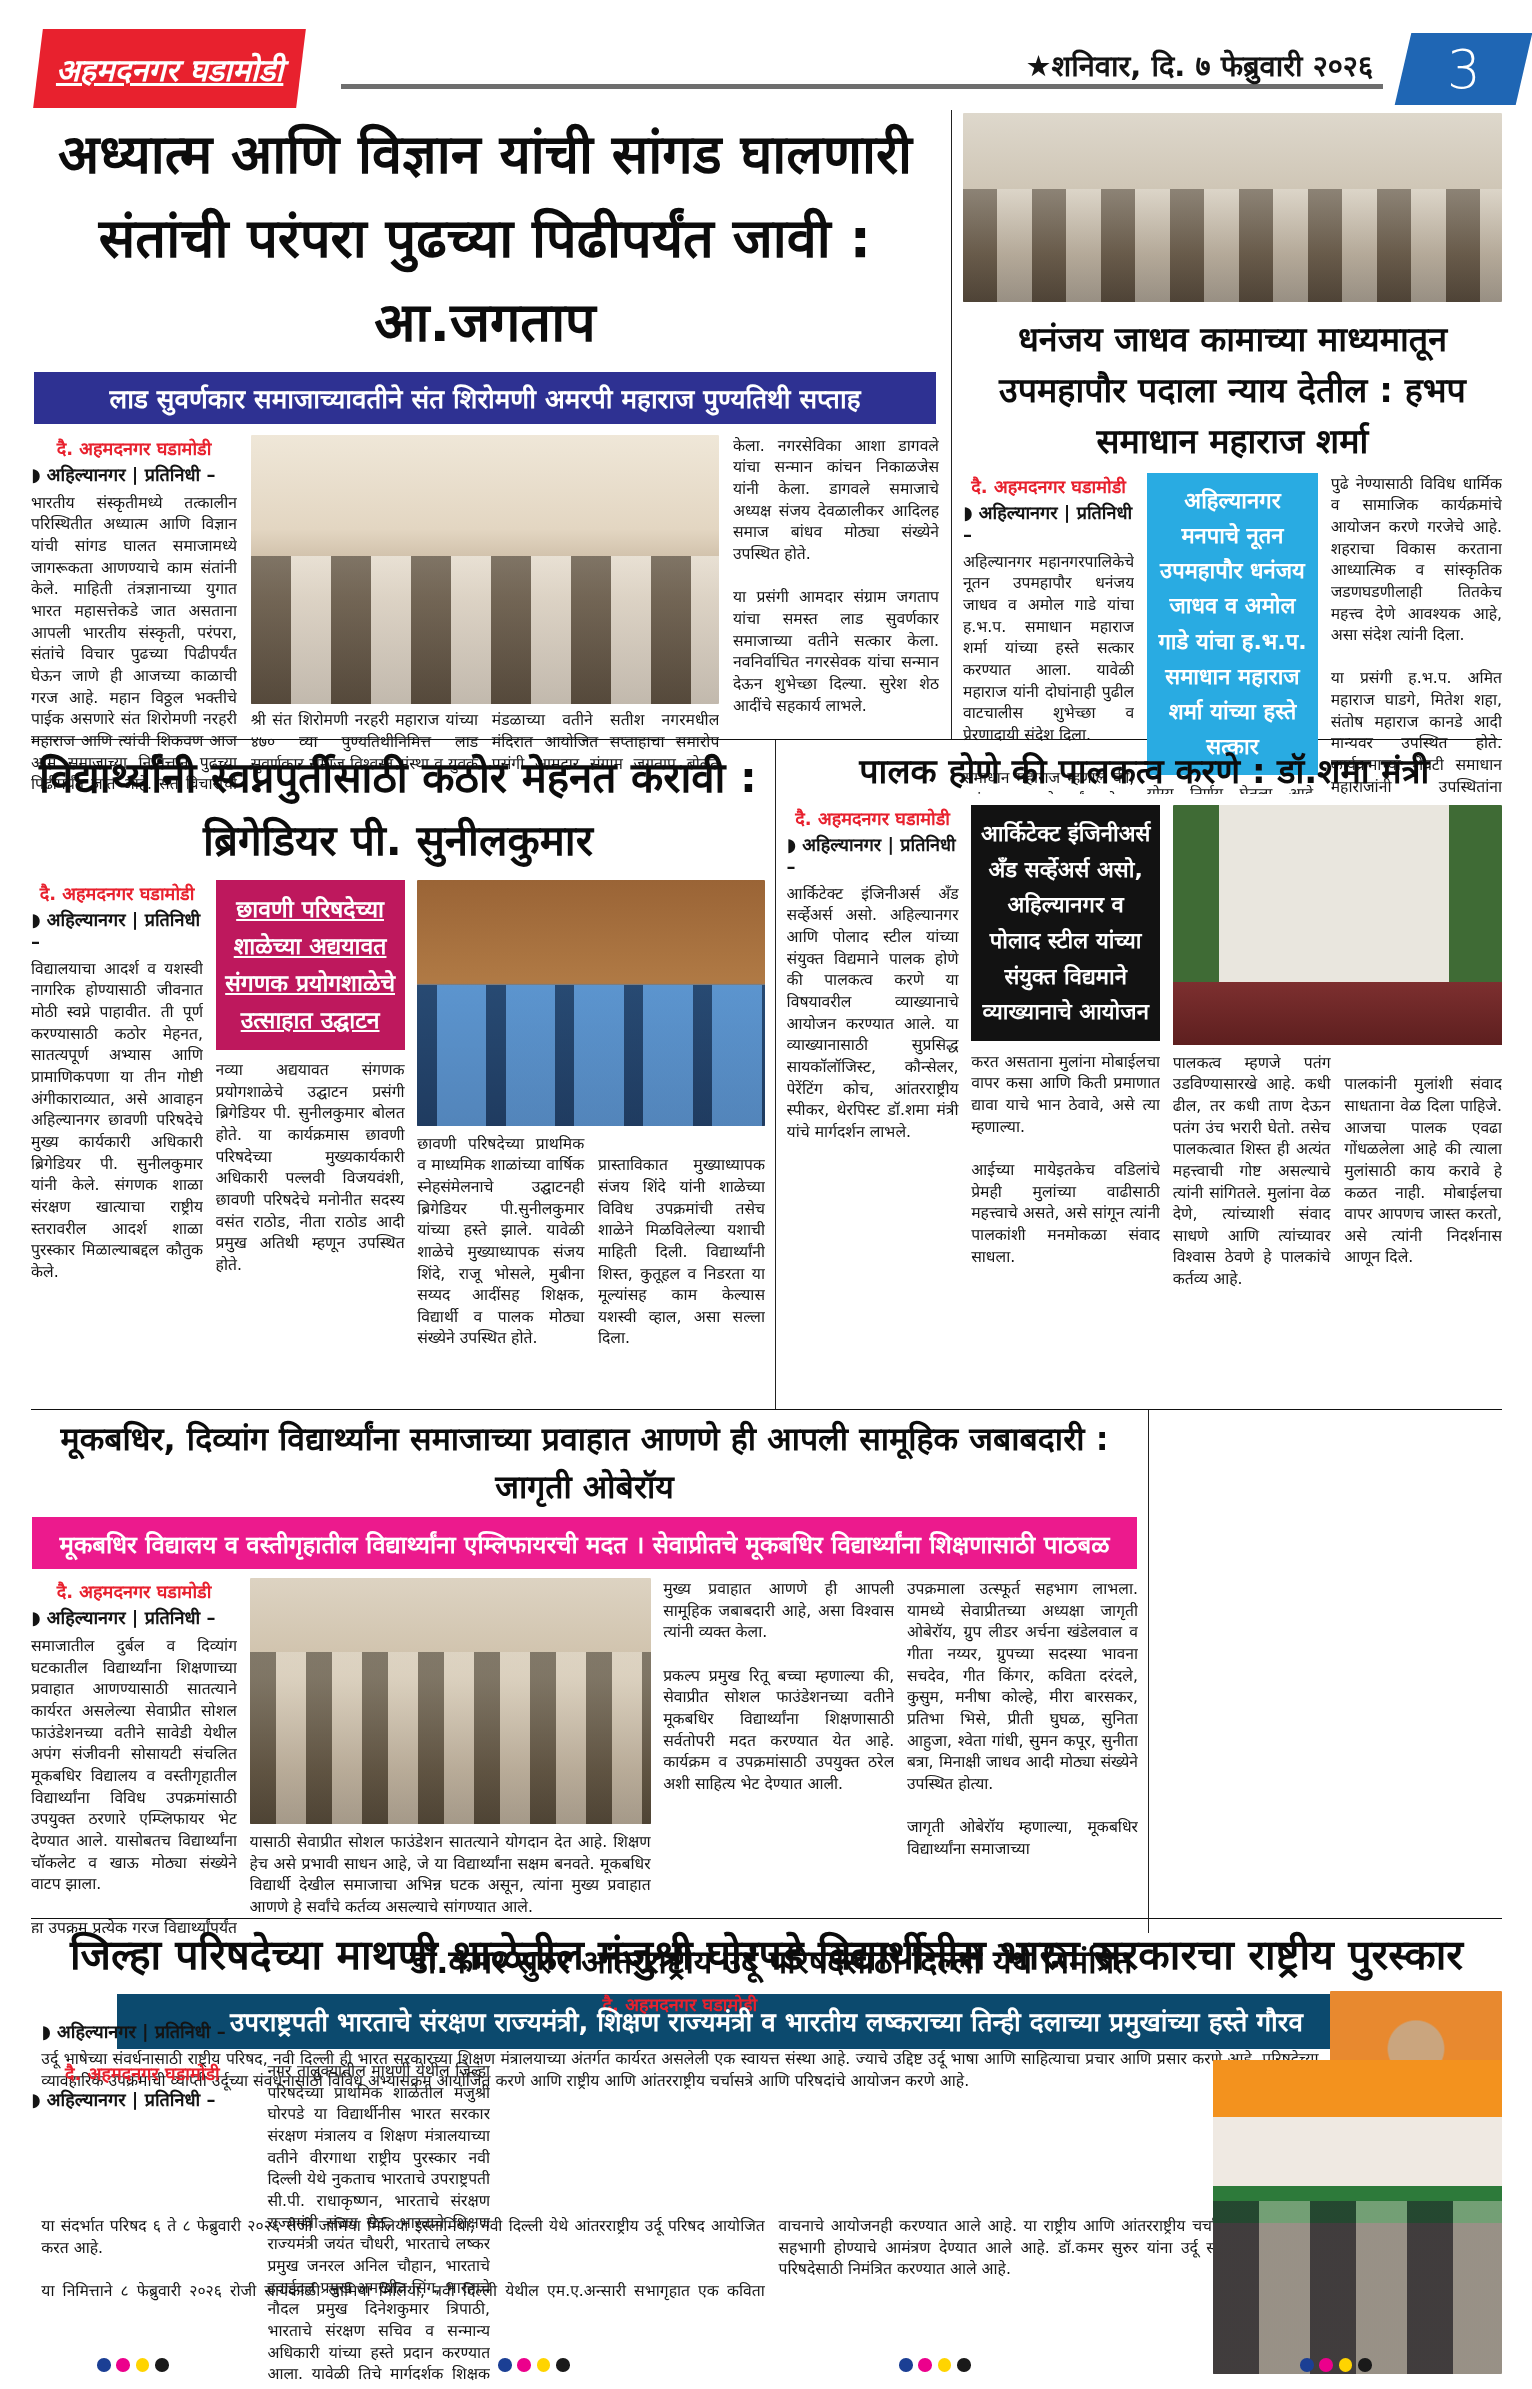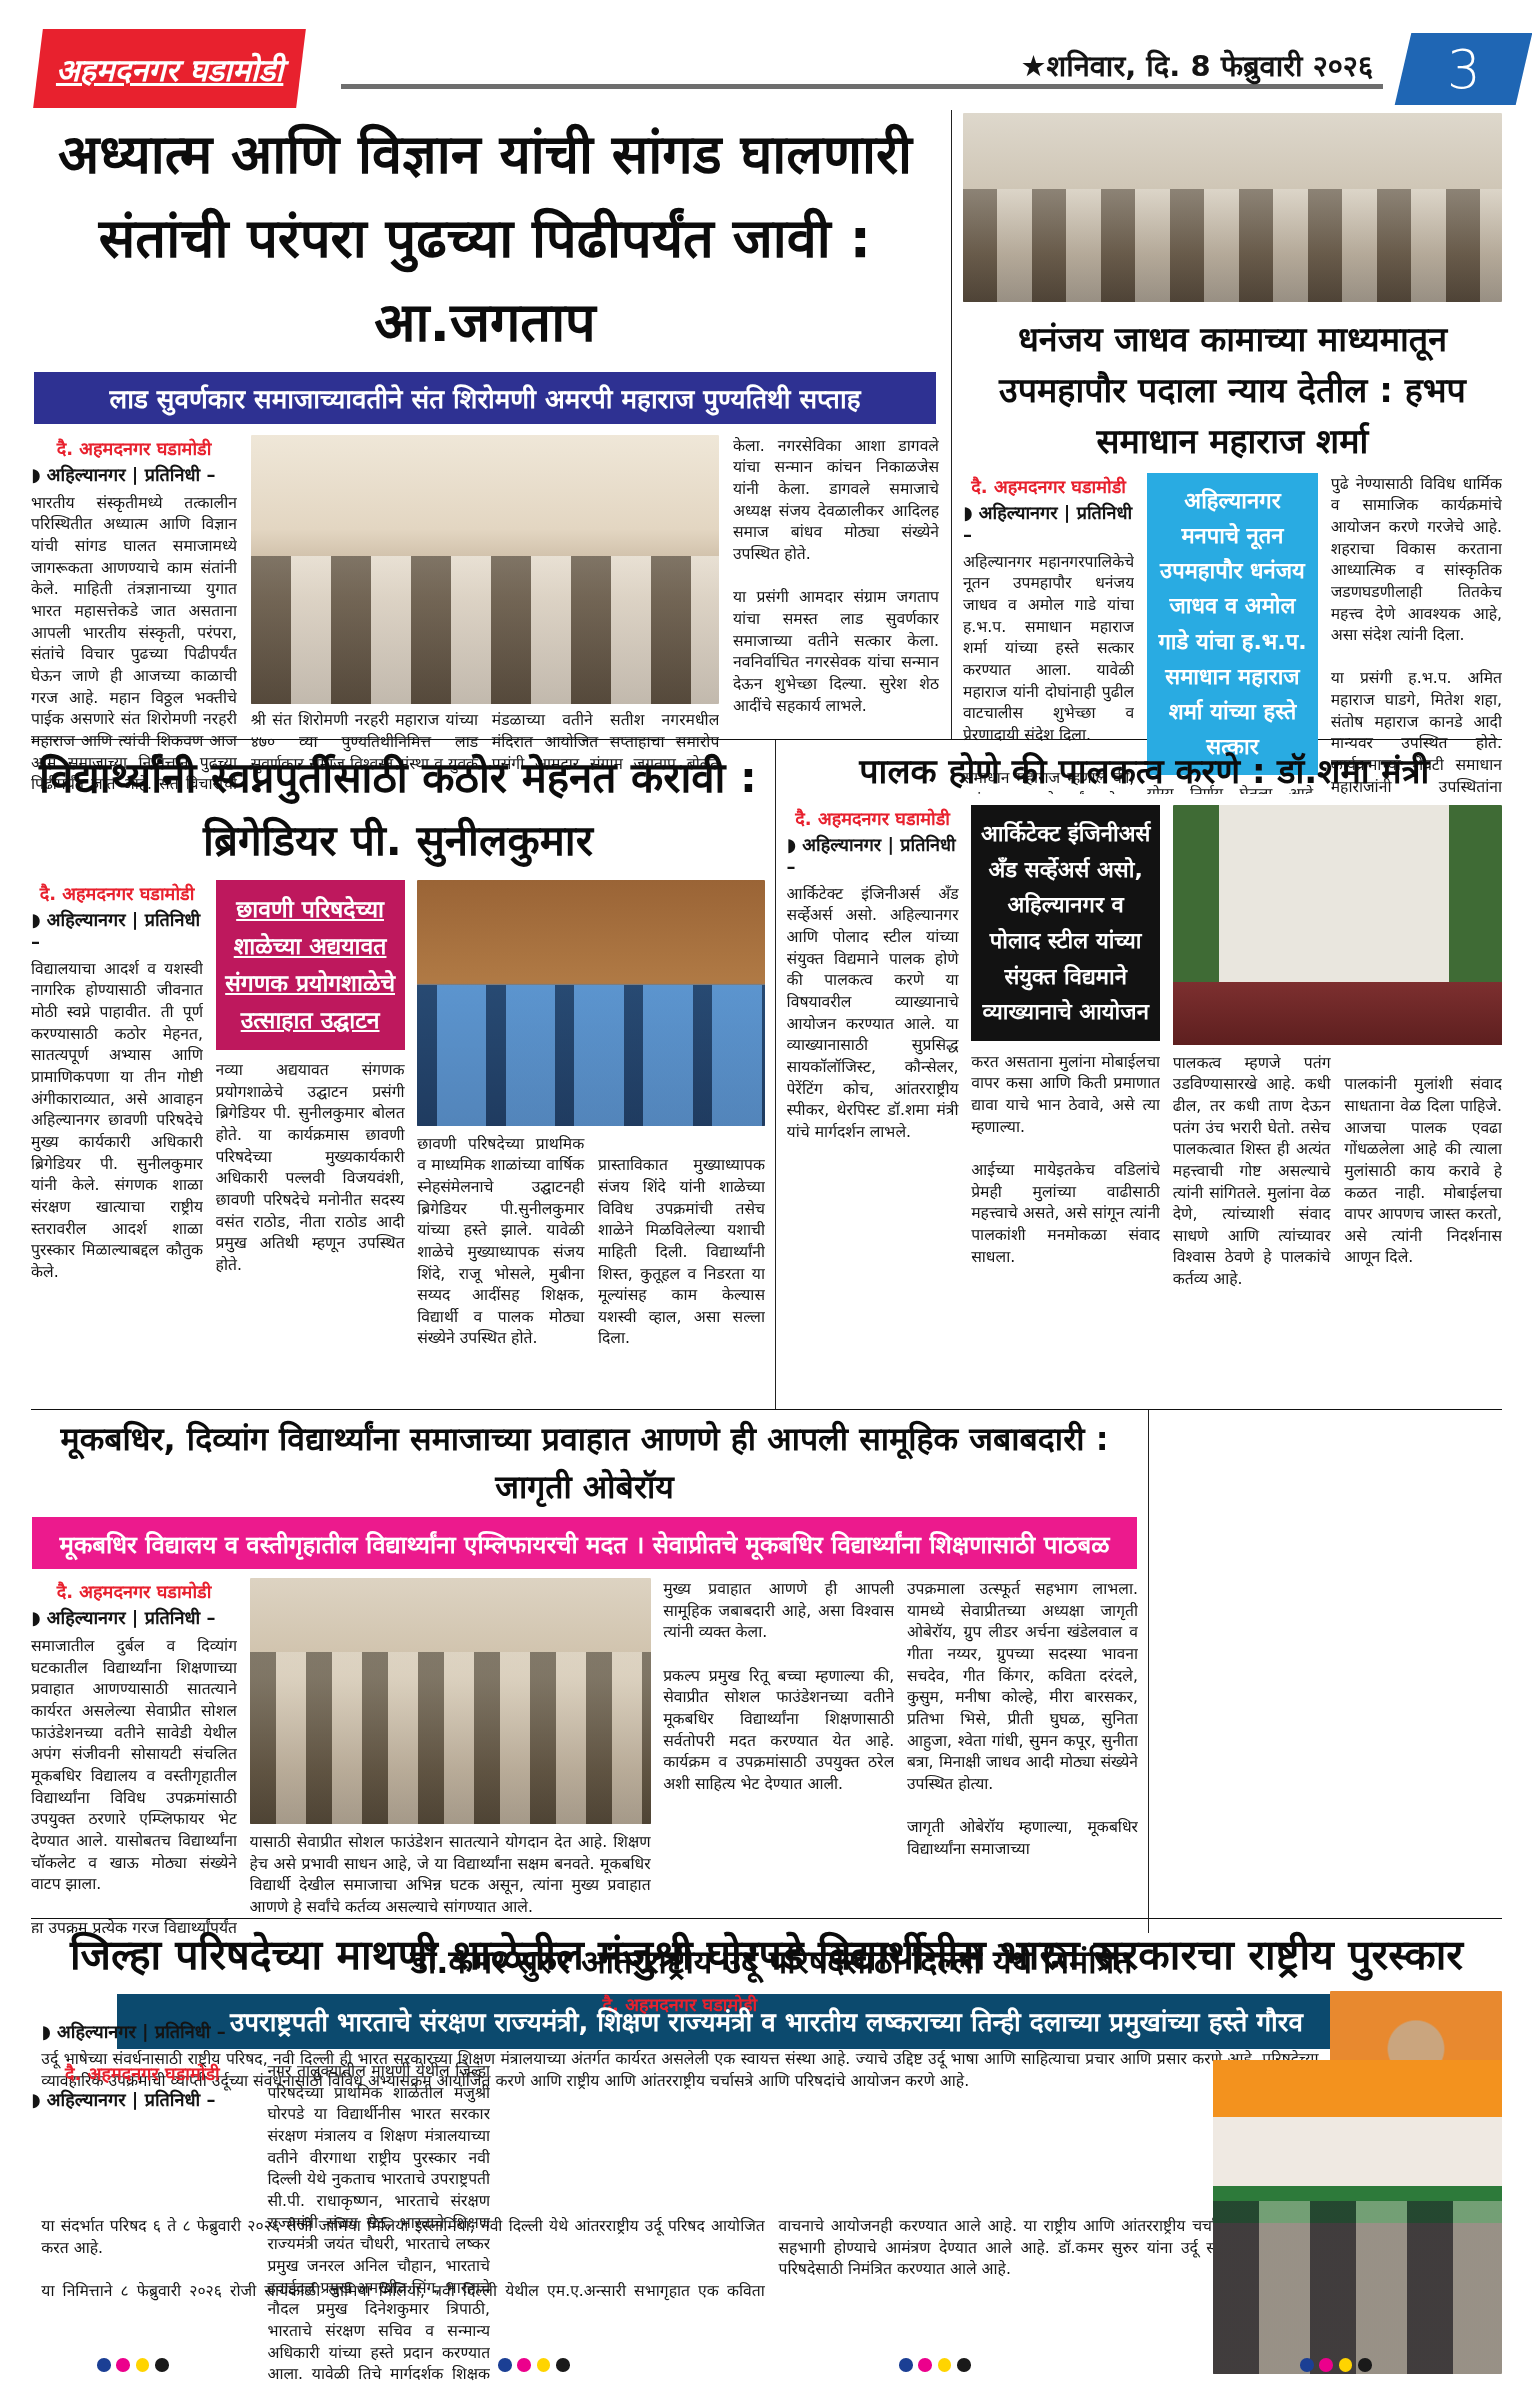--- a/index.html
+++ b/index.html
@@ -109,21 +109,21 @@
 </head>
 <body>
 
 <div class="page">
 
   <div class="header">
     <div class="masthead">
       <span>अहमदनगर घडामोडी</span>
     </div>
     <div class="header-rule"></div>
-    <div class="header-date">★शनिवार, दि. 8 फेब्रुवारी २०२६</div>
+    <div class="header-date">★शनिवार, दि. ७ फेब्रुवारी २०२६</div>
     <div class="page-num">
       <span>3</span>
     </div>
   </div>
 
   <div class="inner">
   <div class="s1">
     <div class="s1-left vline-r">
       <div class="headline h-main">अध्यात्म आणि विज्ञान यांची सांगड घालणारी संतांची परंपरा पुढच्या पिढीपर्यंत जावी : आ.जगताप</div>
       <div class="band band-indigo">लाड सुवर्णकार समाजाच्यावतीने संत शिरोमणी अमरपी महाराज पुण्यतिथी सप्ताह</div>

